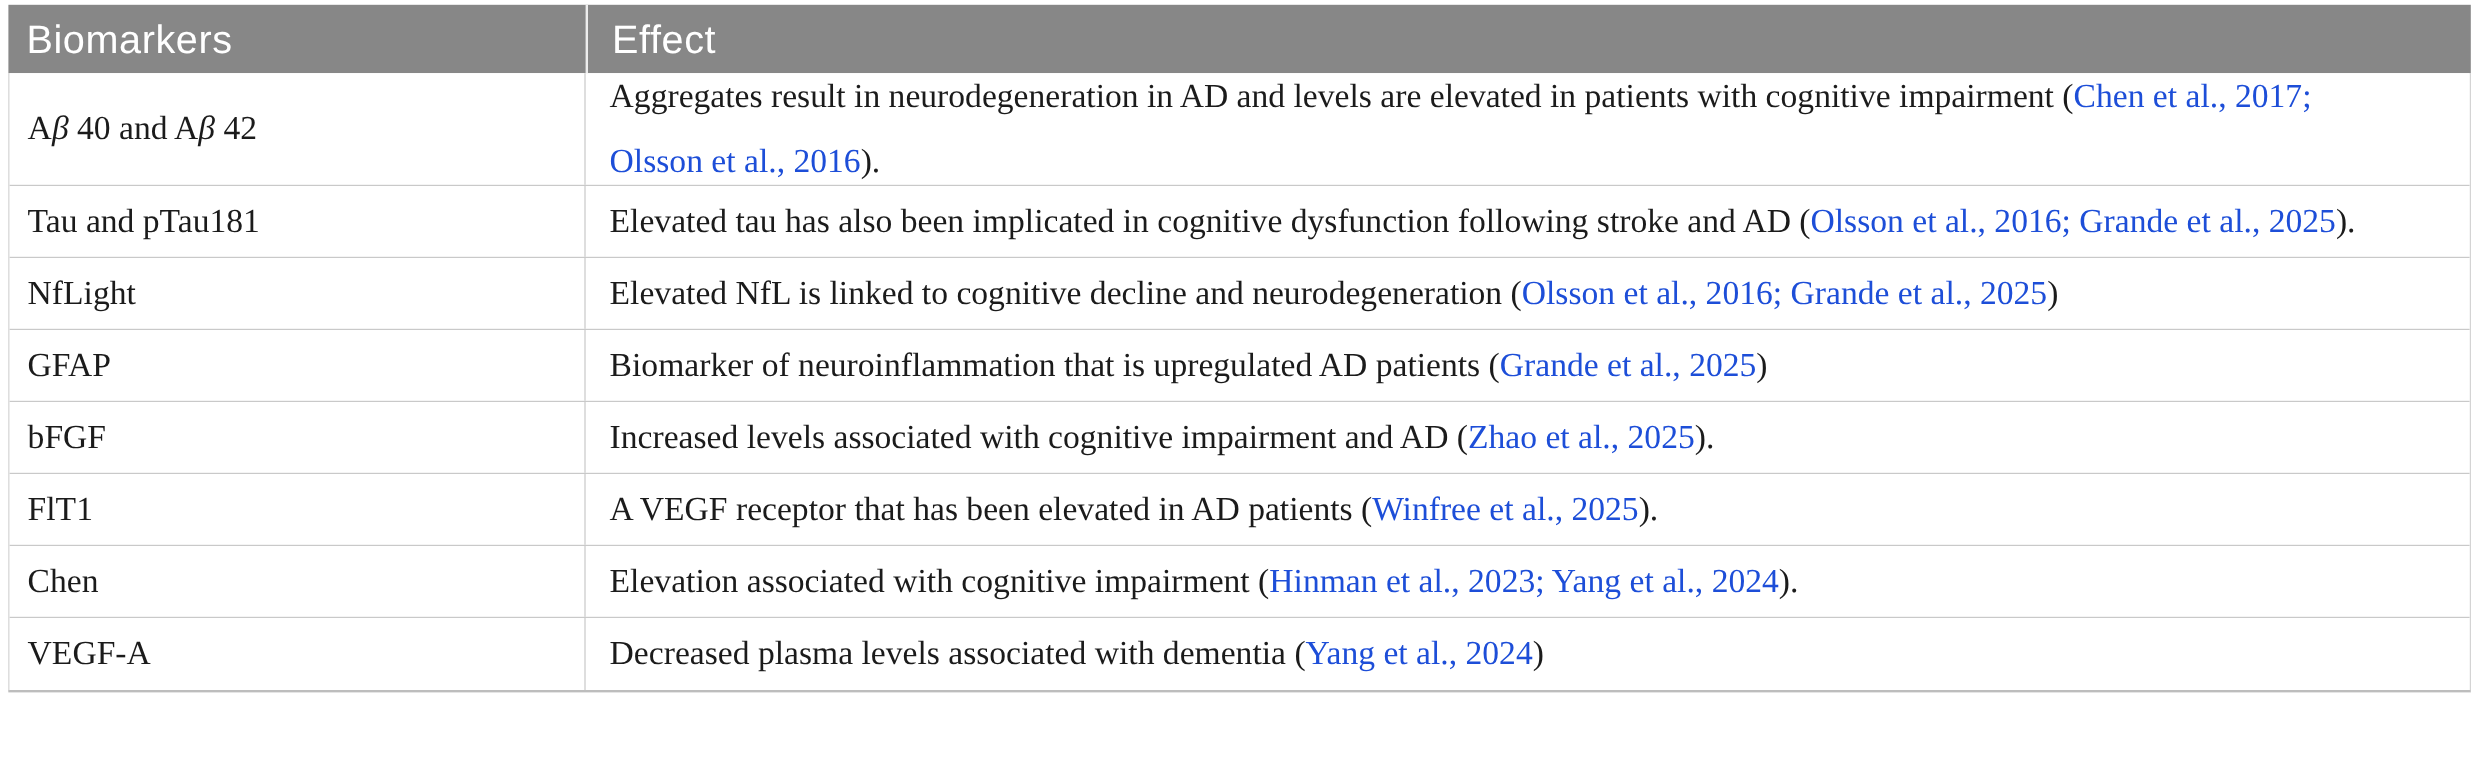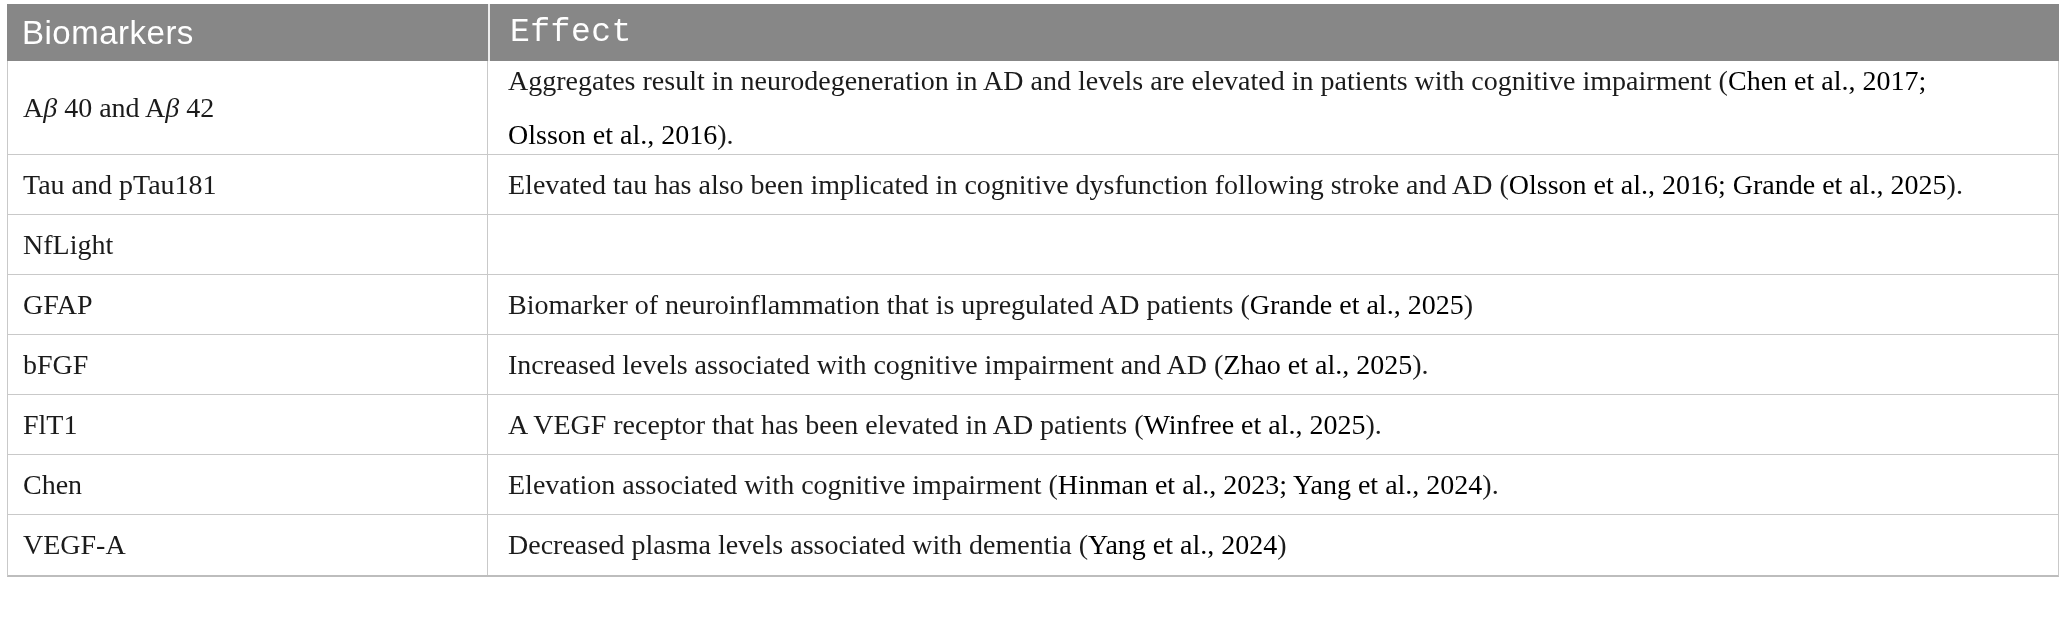--- a/index.html
+++ b/index.html
@@ -29,21 +29,21 @@
     align-items: center;
     color: #ffffff;
     font-family: "Liberation Sans", sans-serif;
     font-size: 33px;
     font-weight: 400;
     letter-spacing: 0.5px;
     box-sizing: border-box;
   }
   .hcell.c1 { width: 481px; padding-left: 15px; }
   .hdiv { width: 2px; background: #ededed; }
-  .hcell.c2 { flex: 1; padding-left: 20px; font-family: Liberation Mono, monospace; }
+  .hcell.c2 { flex: 1; padding-left: 20px; }
   
   .tbody {
     border-left: 1px solid #c9c9c9;
     border-right: 1px solid #c9c9c9;
     border-bottom: 2px solid #bdbdbd;
   }
   .trow {
     display: flex;
     height: 60px;
     box-sizing: border-box;
@@ -59,21 +59,21 @@
     font-size: 28px;
     color: #1b1b1b;
   }
   .cell.biom {
     width: 480px;
     padding-left: 15px;
     border-right: 1px solid #c9c9c9;
   }
   .cell.eff { flex: 1; padding-left: 20px; padding-right: 20px; }
   .txt { line-height: 54px; }
-  .link { color: #000000; cursor: pointer; }
+  .link { color: #1d4ed8; cursor: pointer; }
   .plain { color: #1b1b1b; }
   .italic { font-style: italic; }
 </style>
 </head>
 <body>
 
 <div class="page">
   <div class="tbl">
     <div class="thead">
       <div class="hcell c1">
@@ -99,20 +99,23 @@
       <span class="txt seg-biom"><span class="plain">Tau and pTau181</span></span>
     </div>
     <div class="cell eff">
       <span class="txt seg-eff"><span class="plain">Elevated tau has also been implicated in cognitive dysfunction following stroke and AD (</span><span class="link">Olsson et al., 2016; Grande et al., 2025</span><span class="plain">).</span></span>
     </div>
   </div>
 
   <div class="trow">
     <div class="cell biom">
       <span class="txt seg-biom"><span class="plain">NfLight</span></span>
+    </div>
+    <div class="cell eff">
+      <span class="txt seg-eff"><span class="plain">Elevated NfL is linked to cognitive decline and neurodegeneration (</span><span class="link">Olsson et al., 2016; Grande et al., 2025</span><span class="plain">)</span></span>
     </div>
   </div>
 
   <div class="trow">
     <div class="cell biom">
       <span class="txt seg-biom"><span class="plain">GFAP</span></span>
     </div>
     <div class="cell eff">
       <span class="txt seg-eff"><span class="plain">Biomarker of neuroinflammation that is upregulated AD patients (</span><span class="link">Grande et al., 2025</span><span class="plain">)</span></span>
     </div>

